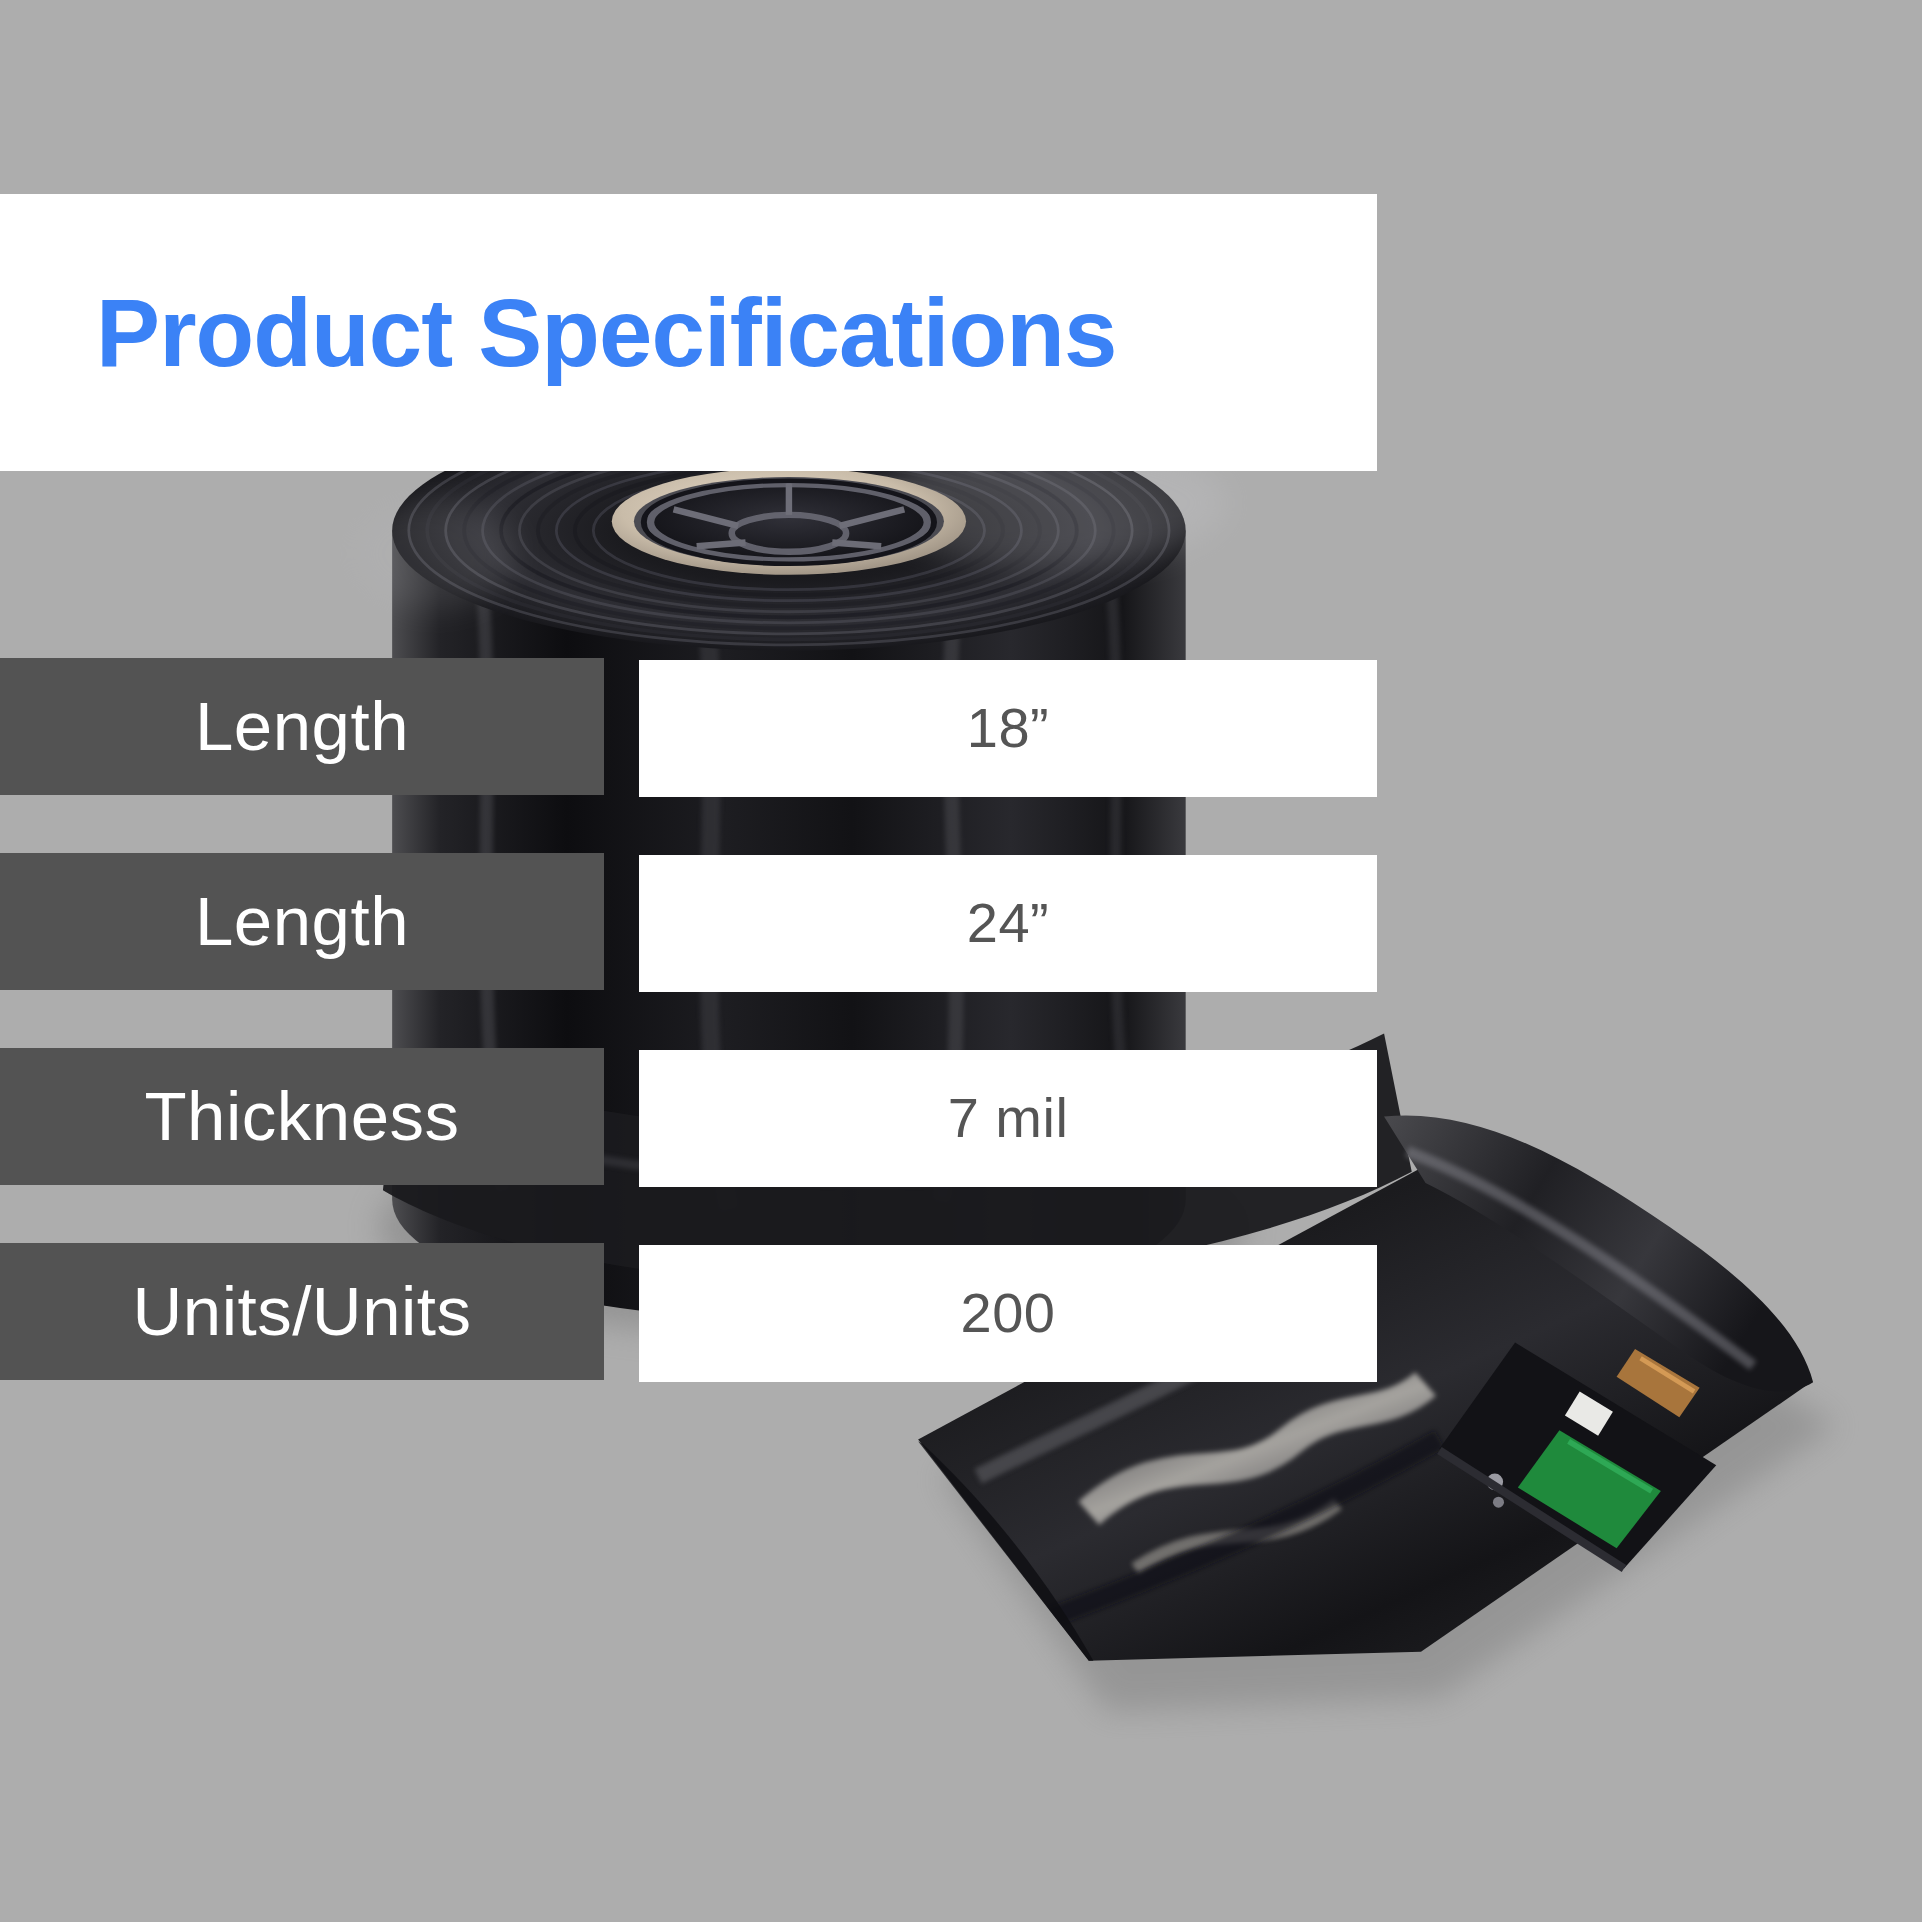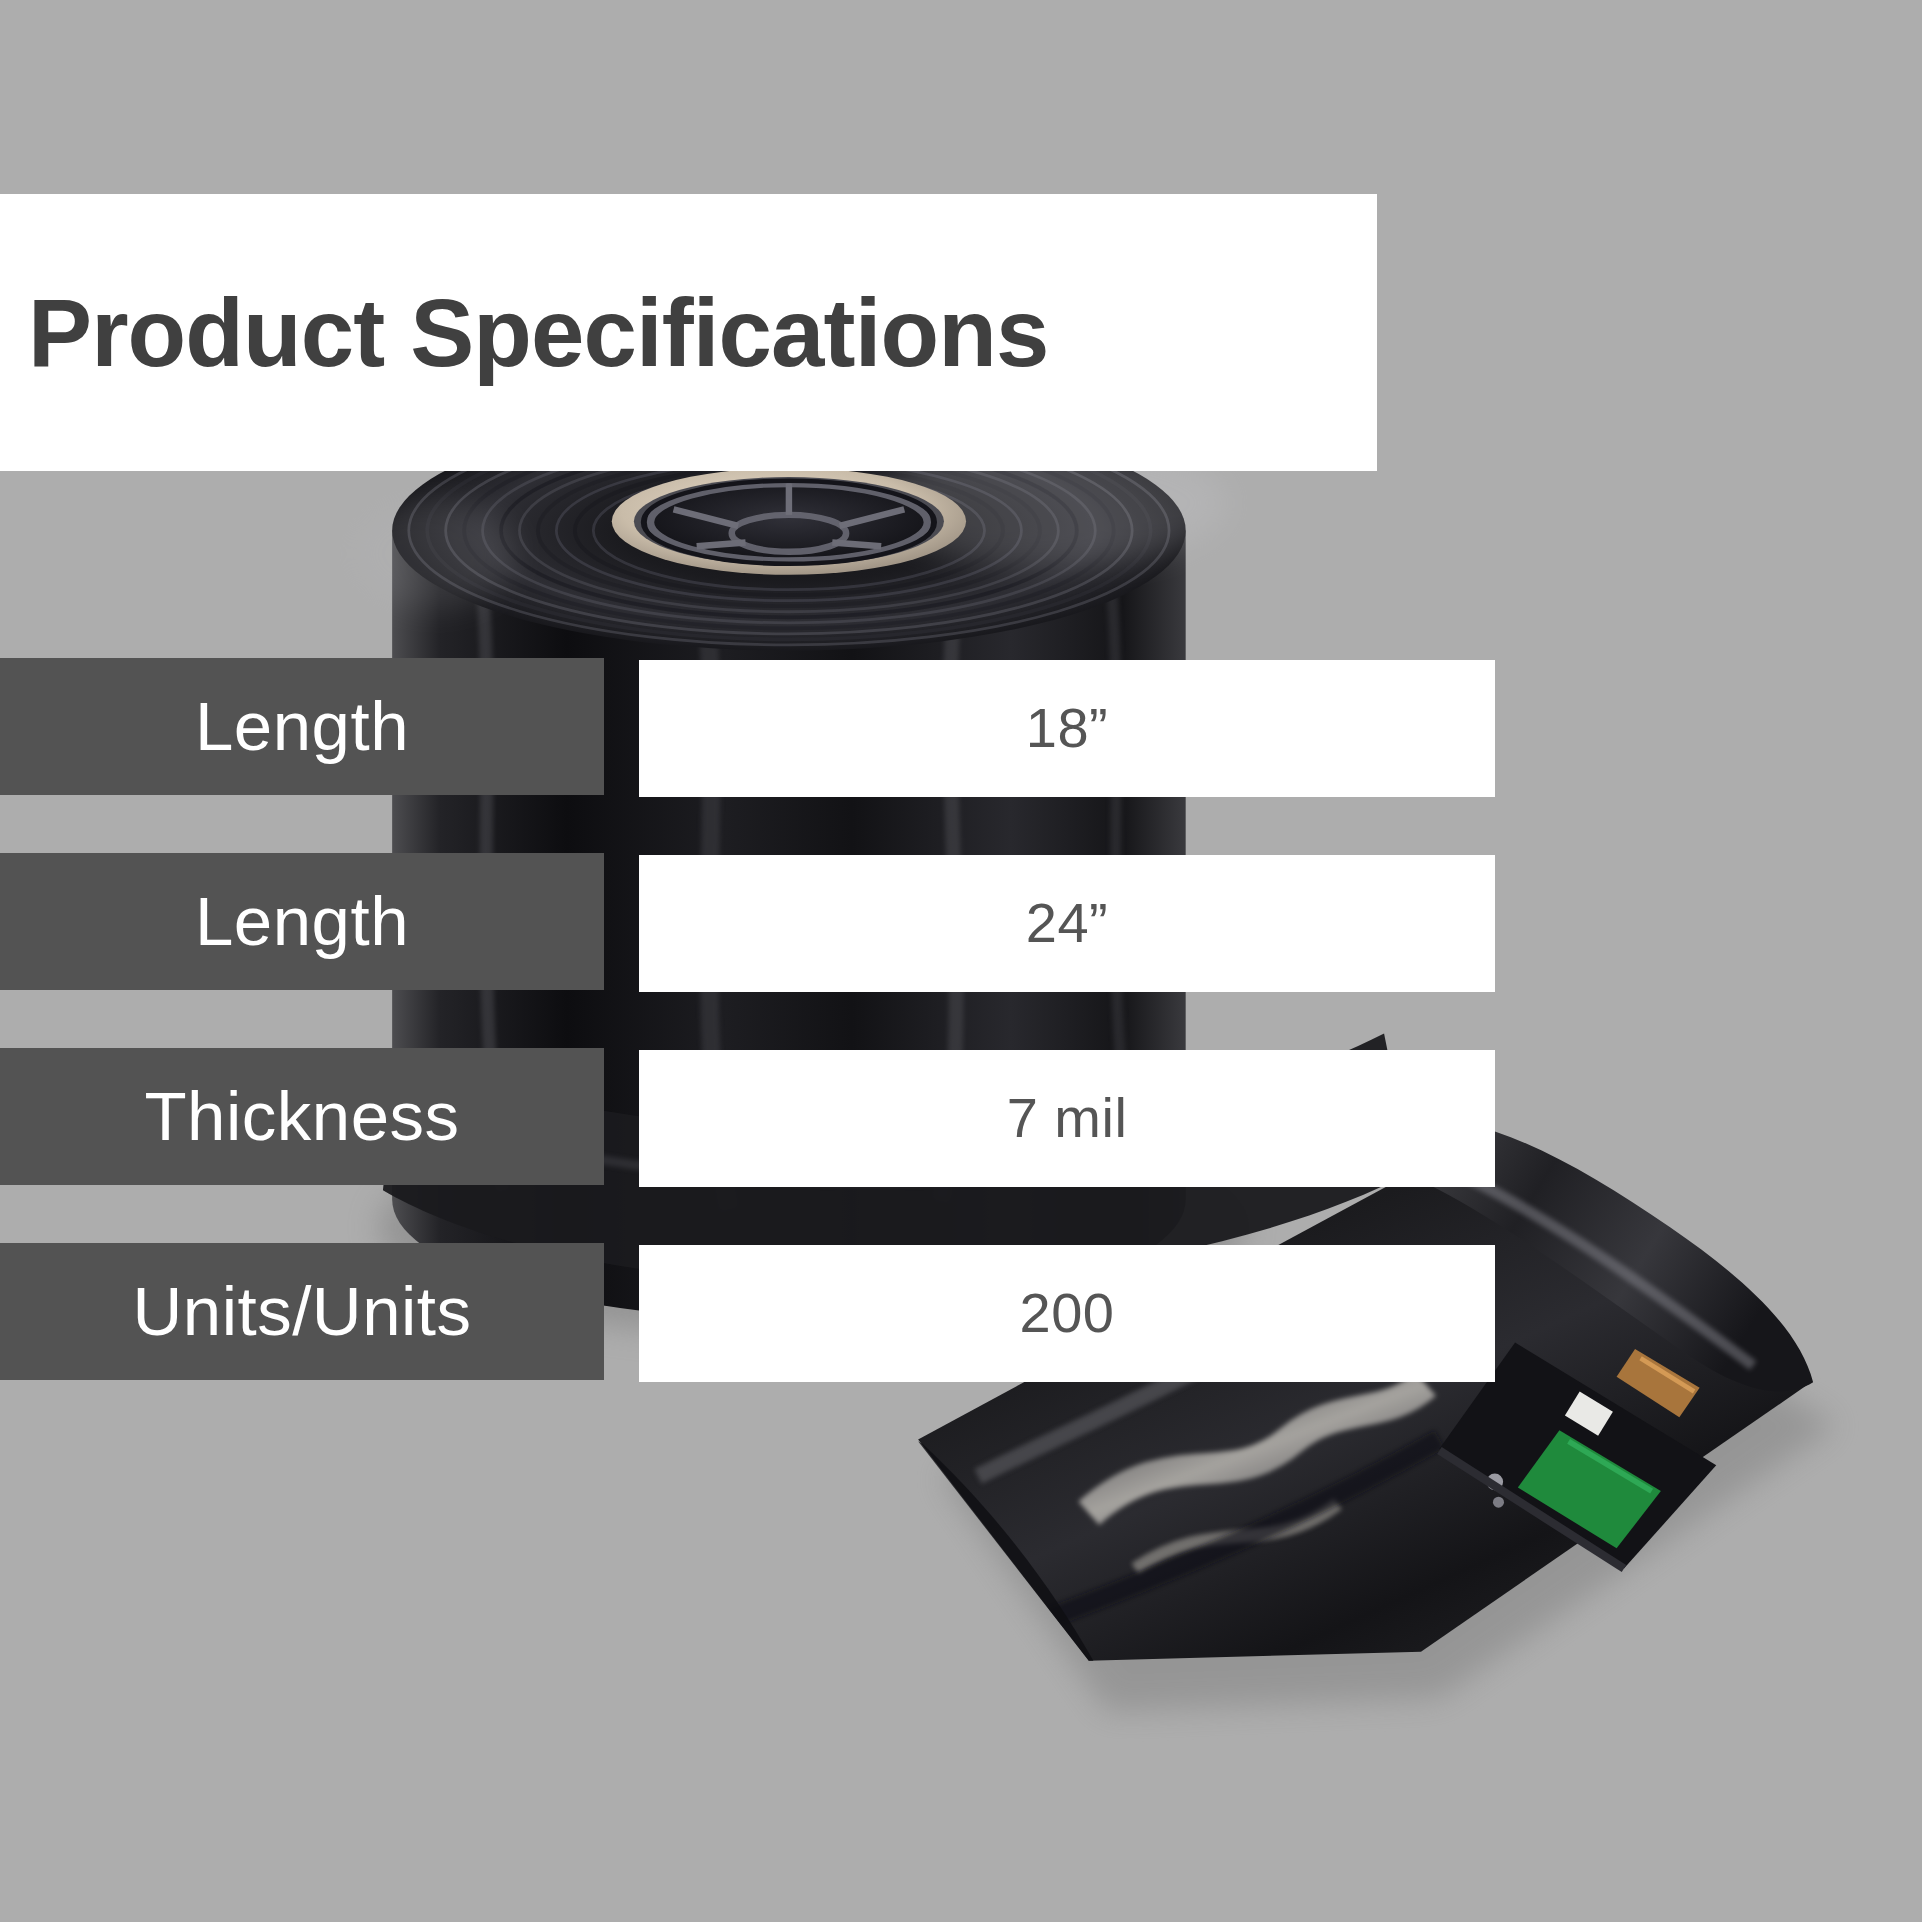--- a/index.html
+++ b/index.html
@@ -36,24 +36,24 @@
     left: 0;
     top: 194px;
     width: 1377px;
     height: 277px;
     background: #ffffff;
     display: flex;
     align-items: center;
     z-index: 40;
   }
   #title-text {
-    margin-left: 28px;
+    margin-left: 96px;
     font-size: 96px;
     font-weight: bold;
-    color: #404040;
+    color: #3b82f6;
     letter-spacing: -0.9px;
     line-height: 1;
     white-space: nowrap;
   }
 
   
   #spec-table {
     position: absolute;
     left: 0;
     top: 658px;
@@ -80,21 +80,21 @@
     color: #ffffff;
     font-size: 69px;
     font-weight: 300;
     letter-spacing: 0.5px;
     line-height: 1;
   }
   .spec-value {
     position: absolute;
     left: 639px;
     top: 1.8px;
-    width: 856px;
+    width: 738px;
     height: 137px;
     background: #ffffff;
     display: flex;
     align-items: center;
     justify-content: center;
   }
   .spec-value span {
     color: #555555;
     font-size: 56px;
     font-weight: 300;

